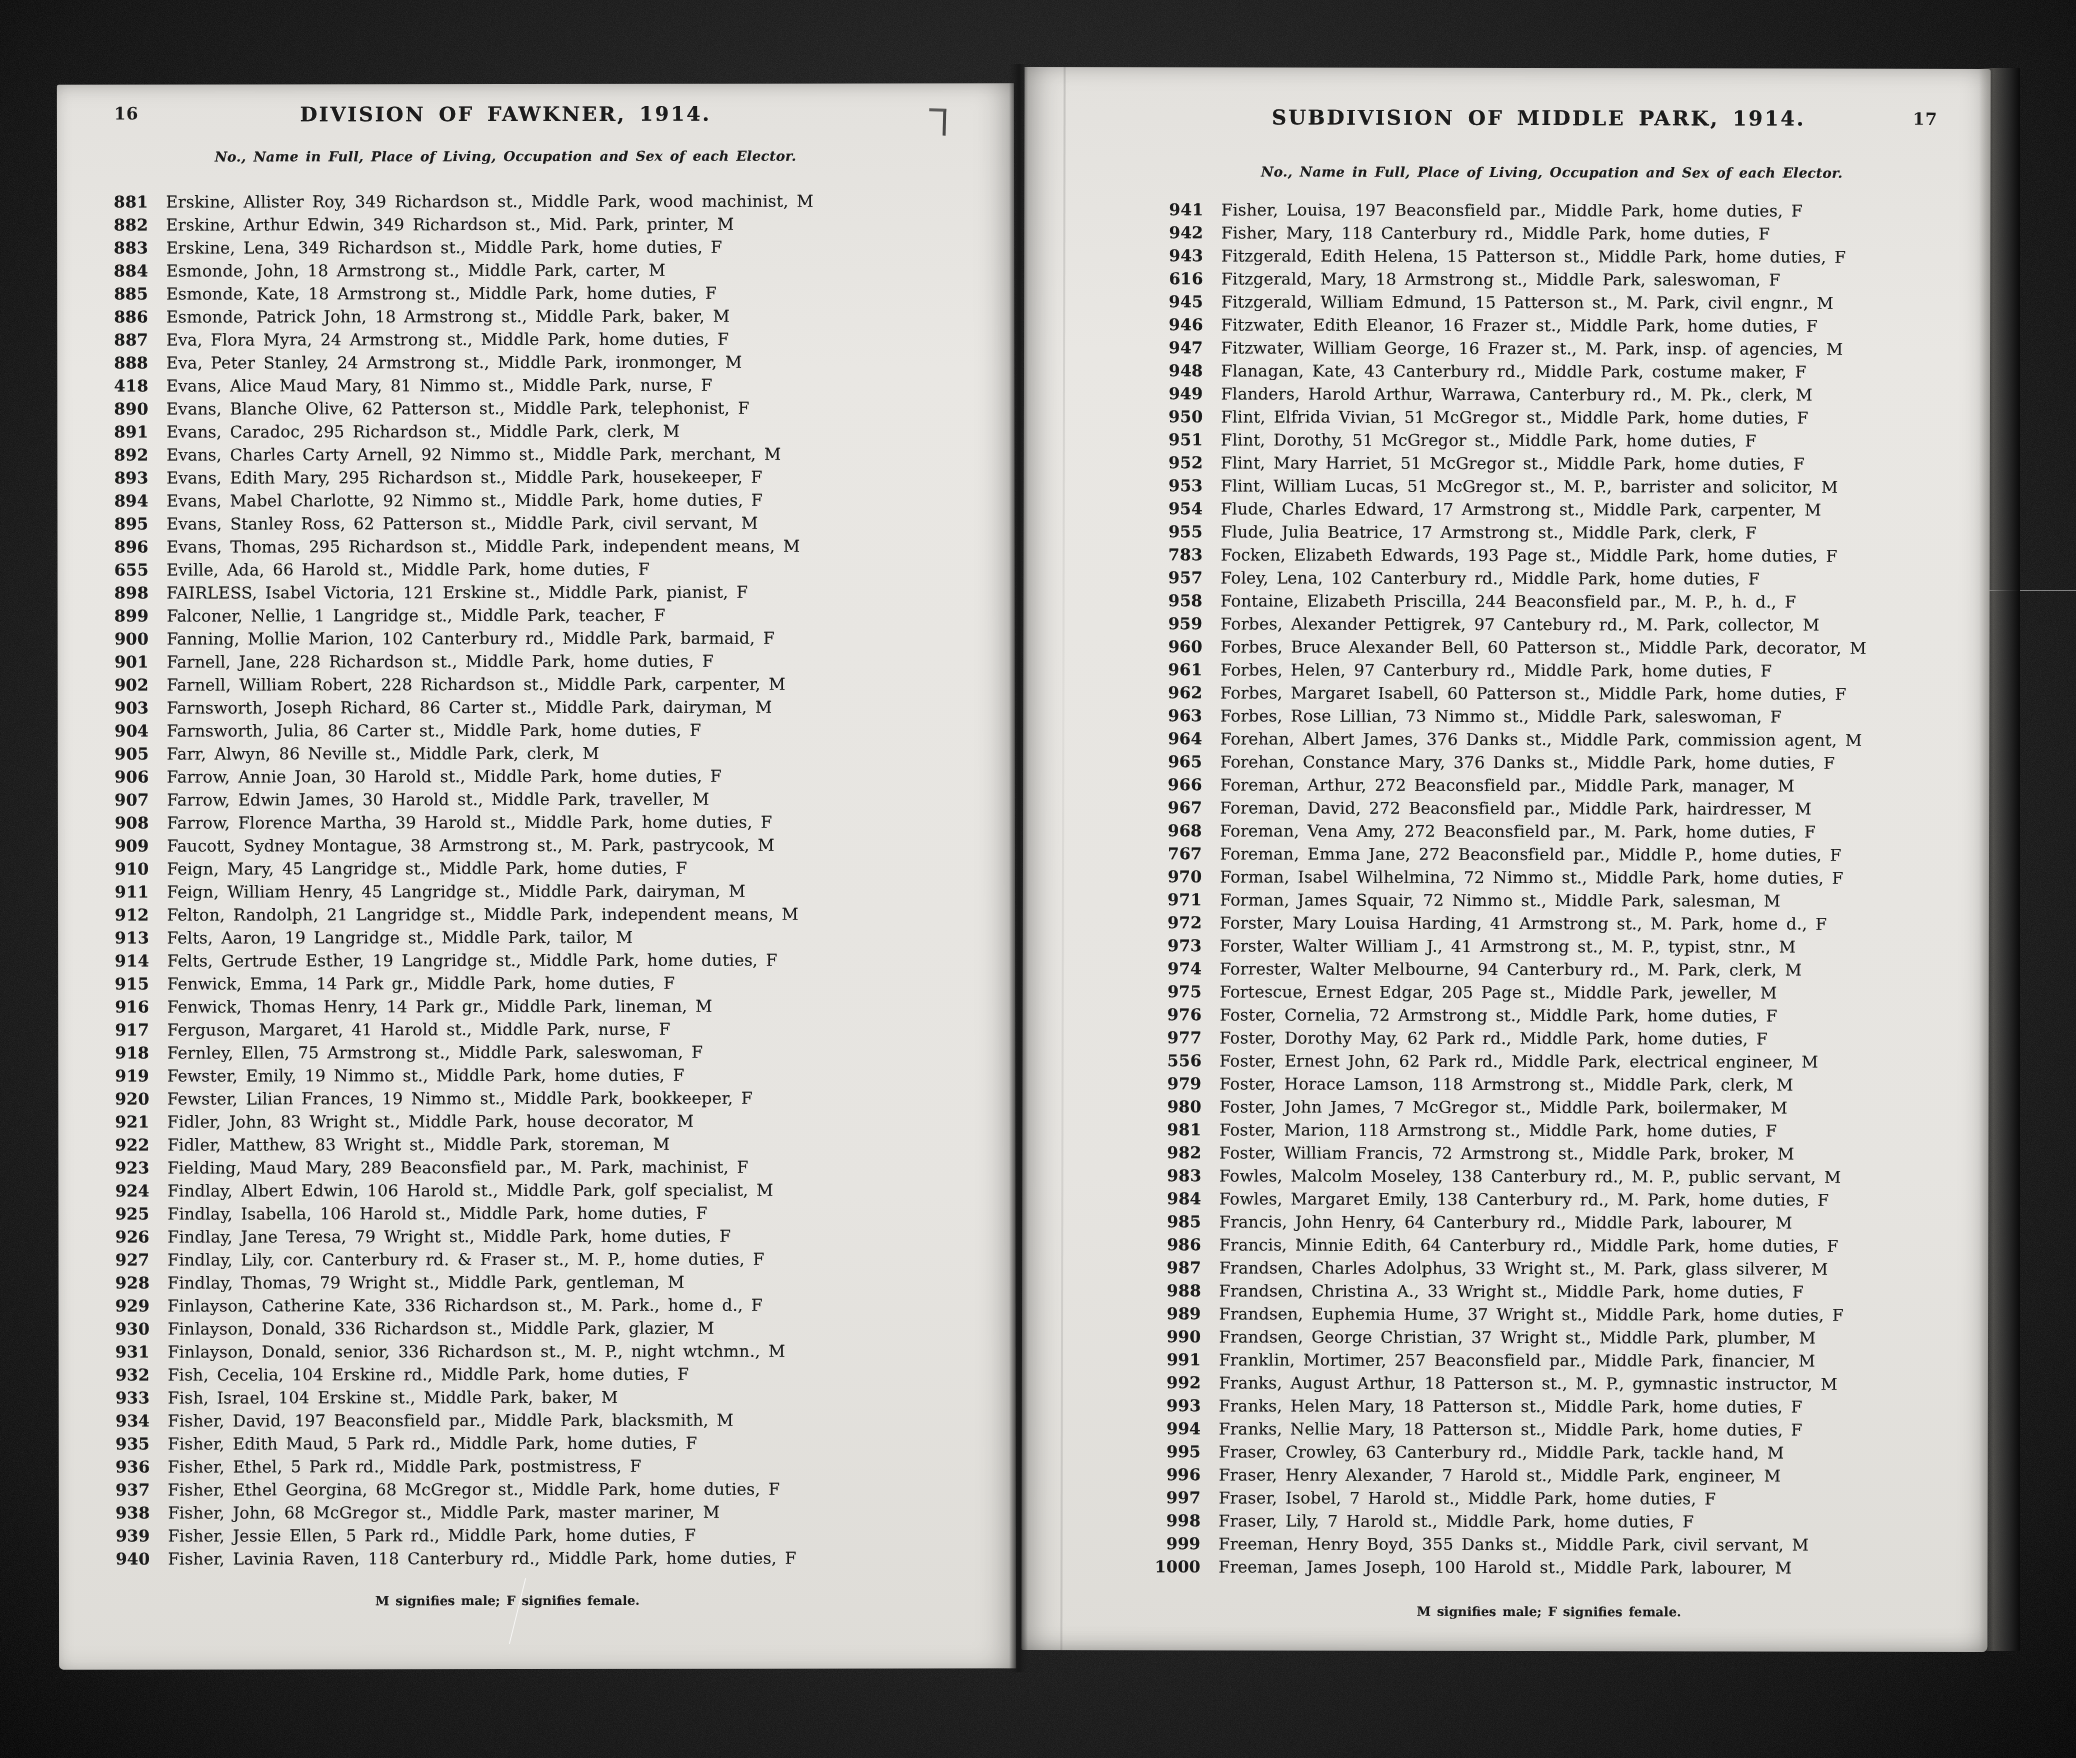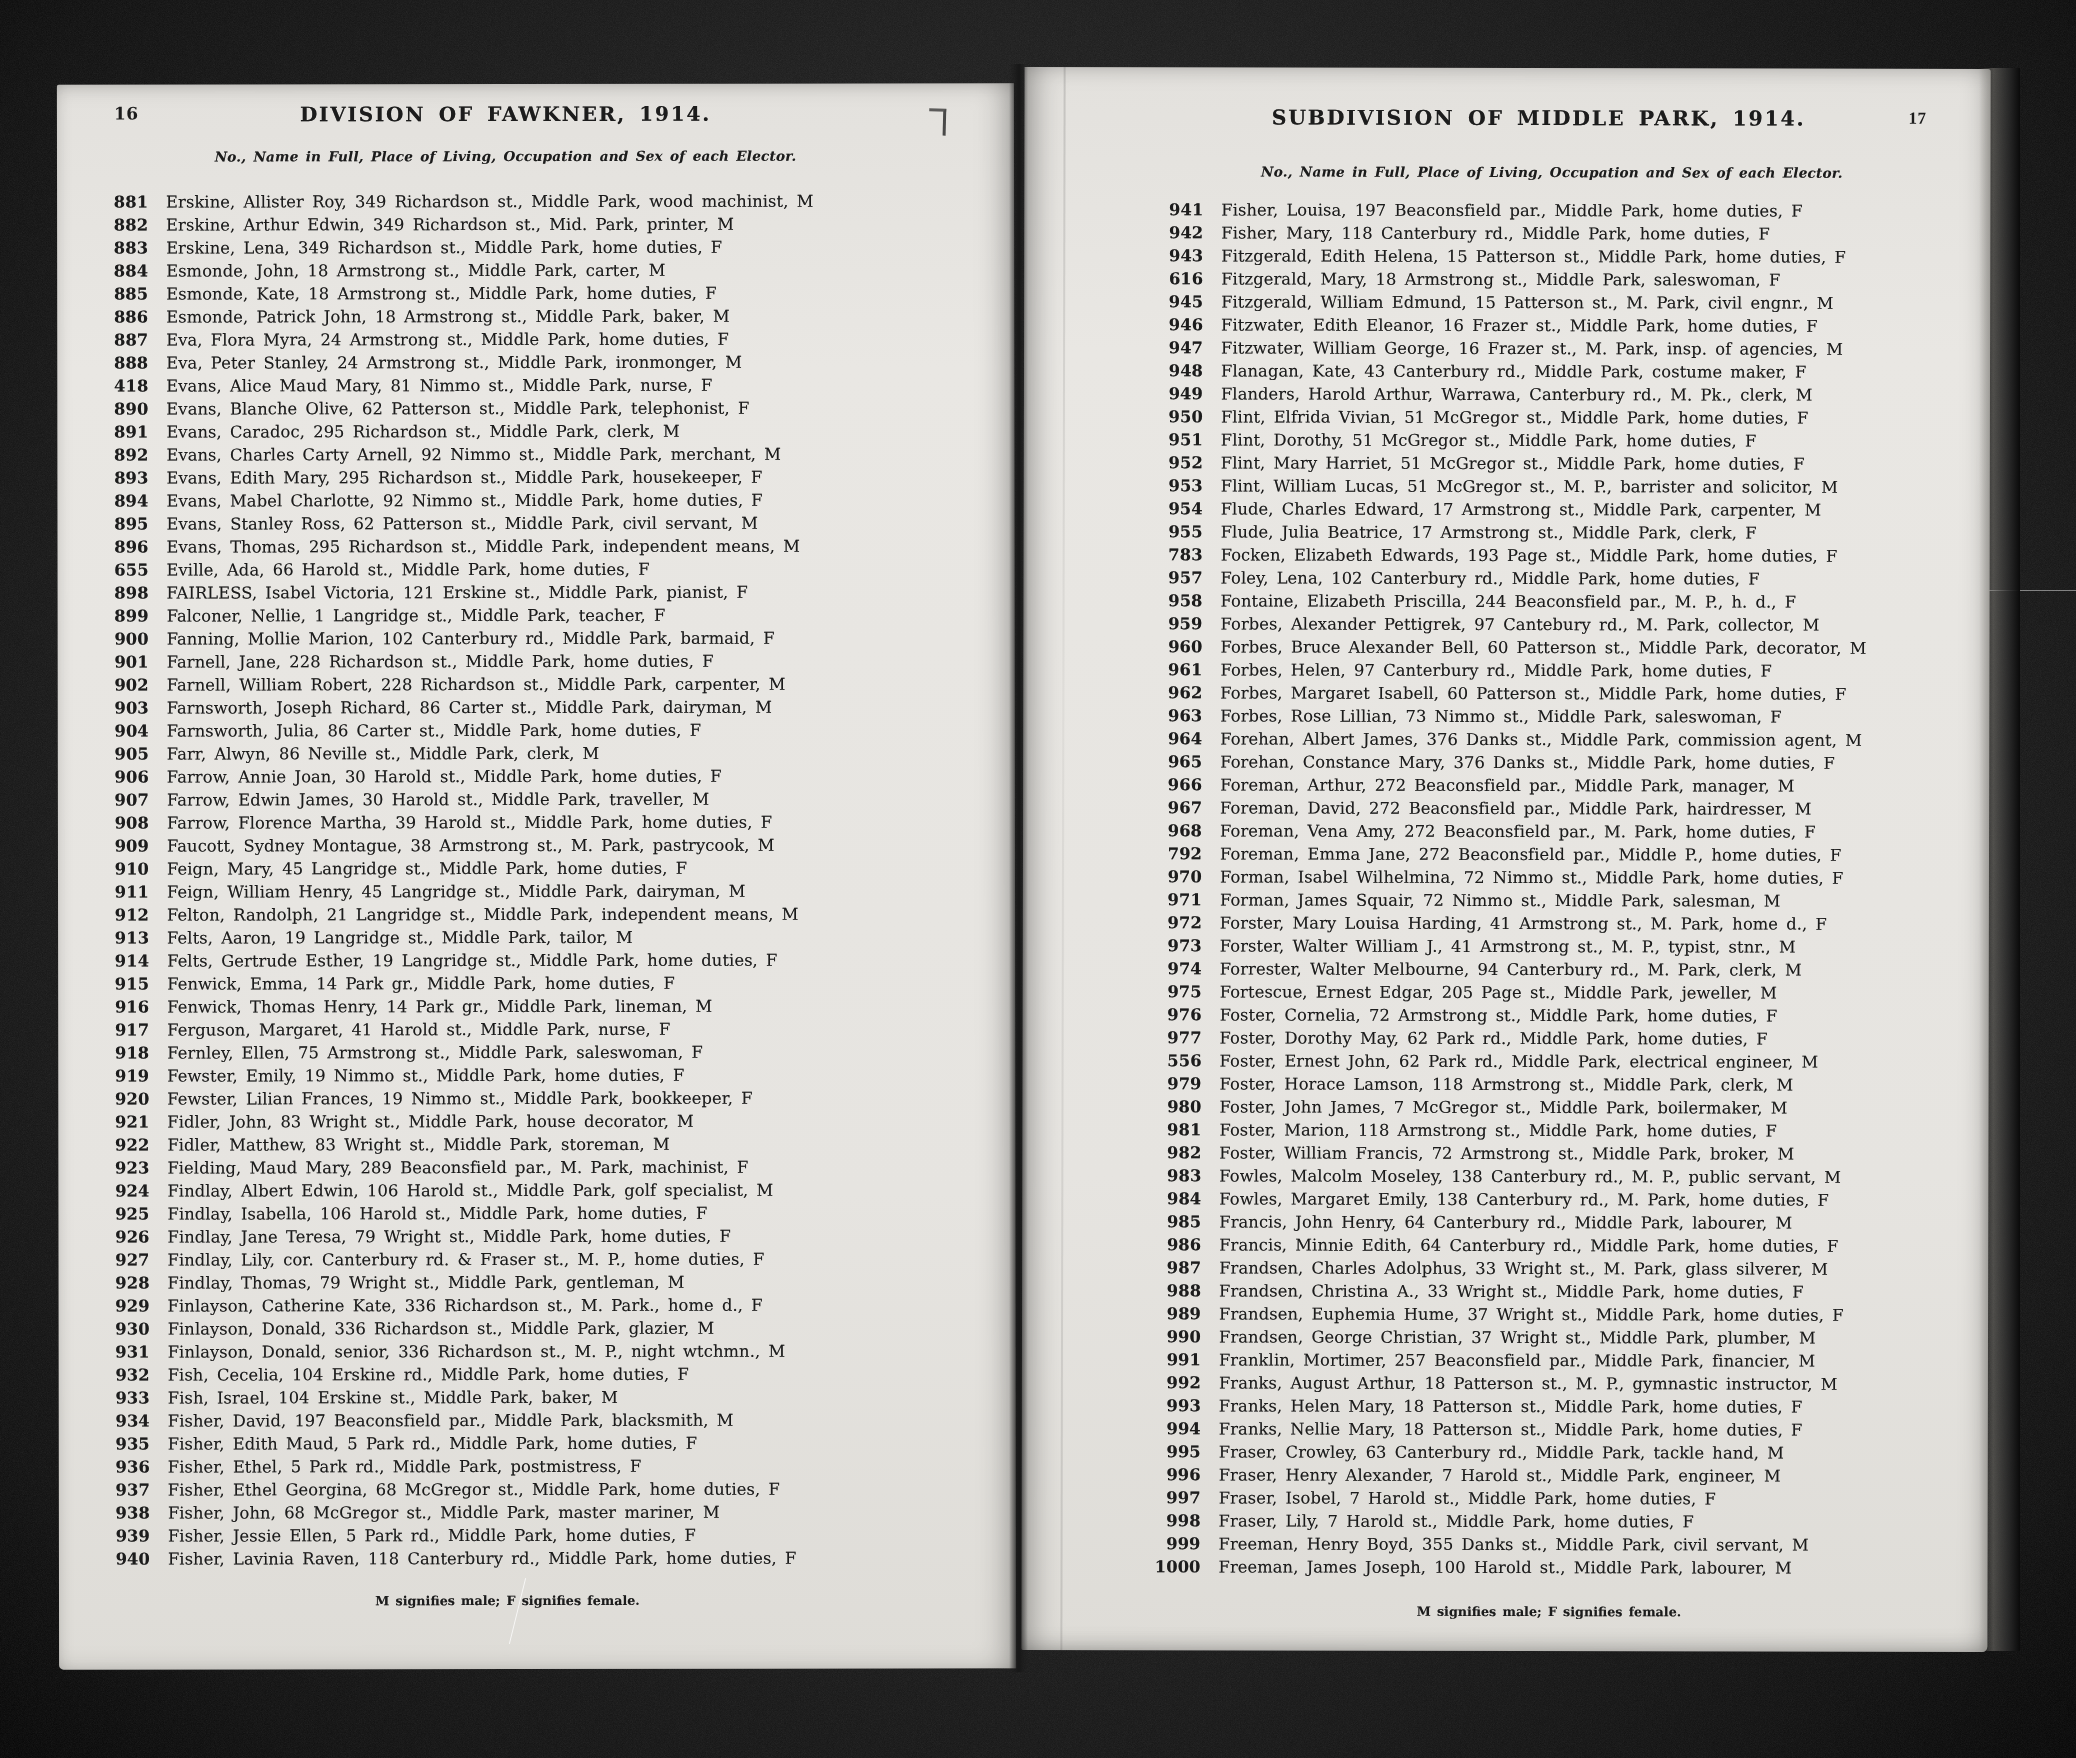--- a/index.html
+++ b/index.html
@@ -36,21 +36,21 @@
   .gutter{
     position:absolute;z-index:5;left:1009px;top:64px;width:19px;height:1608px;
     background:linear-gradient(90deg, rgba(25,25,25,0) 0%, rgba(25,25,25,.55) 30%, #181818 48%, #181818 56%, rgba(25,25,25,.45) 72%, rgba(25,25,25,0) 100%);
   }
   .edge-fade-right{
     position:absolute;z-index:5;left:1979px;top:68px;width:41px;height:1583px;
     background:linear-gradient(90deg, rgba(180,178,172,.0) 0%, rgba(120,118,112,.55) 35%, rgba(40,40,40,.85) 75%, rgba(10,10,10,1) 100%);
   }
   .pageno{position:absolute;font-weight:bold;font-size:17px;letter-spacing:0.5px;margin-left:14px;}
   .page-left .pageno{left:43px;top:19px;}
-  .page-right .pageno{right:64px;top:40px;font-family:Liberation Serif, serif;}
+  .page-right .pageno{right:53px;top:40px;}
   .title{
     position:absolute;font-weight:bold;text-align:center;
     letter-spacing:1.8px;font-size:20px;word-spacing:4.5px;
     text-shadow:0 0 0.5px rgba(20,20,20,.55);
   }
   .page-left .title{left:43px;top:18px;width:811px;}
   .page-right .title{left:104px;top:38px;width:820px;font-size:20.4px;}
   .colhead{
     position:absolute;font-style:italic;font-weight:bold;text-align:center;
     font-size:13.6px;word-spacing:2.3px;letter-spacing:0.2px;
@@ -557,21 +557,21 @@
         <span class="no">967</span>
         <span class="txt">Foreman, David, 272 Beaconsfield par., Middle Park, hairdresser, M</span>
       </li>
 
       <li class="entry">
         <span class="no">968</span>
         <span class="txt">Foreman, Vena Amy, 272 Beaconsfield par., M. Park, home duties, F</span>
       </li>
 
       <li class="entry">
-        <span class="no">792</span>
+        <span class="no">767</span>
         <span class="txt">Foreman, Emma Jane, 272 Beaconsfield par., Middle P., home duties, F</span>
       </li>
 
       <li class="entry">
         <span class="no">970</span>
         <span class="txt">Forman, Isabel Wilhelmina, 72 Nimmo st., Middle Park, home duties, F</span>
       </li>
 
       <li class="entry">
         <span class="no">971</span>

